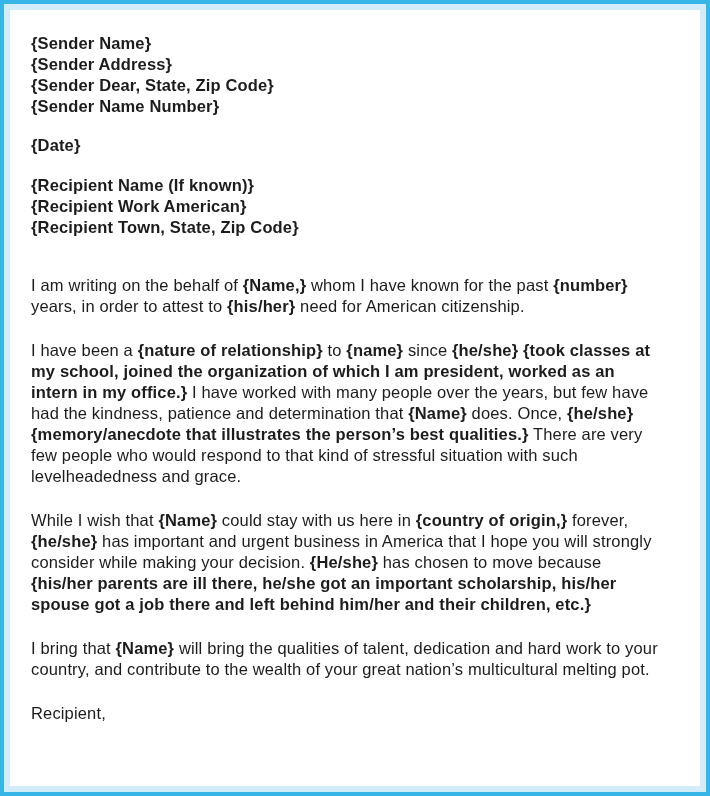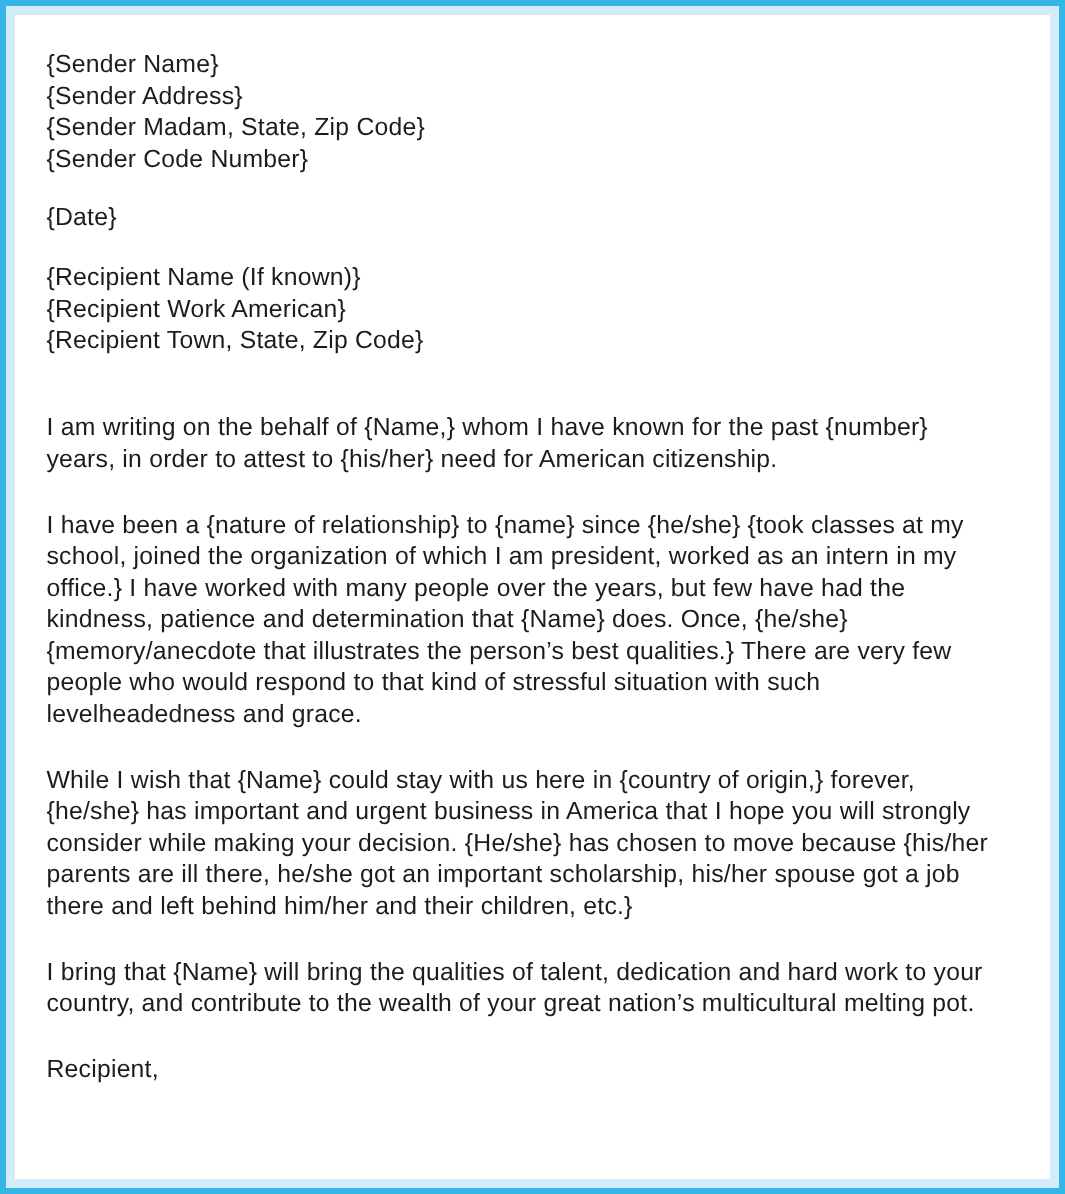--- a/index.html
+++ b/index.html
@@ -23,40 +23,40 @@
     background: #ffffff;
     padding: 15px 28px 10px 21px;
     overflow: hidden;
   }
   .block, .para, .salutation, .closing, .date-line {
     font-size: 16.5px;
     line-height: 21px;
     letter-spacing: 0.15px;
   }
   .bold, .b {
-    font-weight: 400;
+    font-weight: 700;
   }
   .sender-block   { margin: 8px 0 18px 0; }
   .date-line      { margin: 0 0 19px 0; }
   .recipient-block{ margin: 16px 0 37px 0; }
   .salutation     { margin: 0 0 19px 0; }
   .para           { margin: 0 12px 23px 0; max-width: 642px; }
   .closing        { margin: 12px 0 0 0; }
 </style>
 </head>
 <body>
 
 <div class="page">
   <div class="inner">
 
     <div class="block bold sender-block">
       <div>{Sender Name}</div>
       <div>{Sender Address}</div>
-      <div>{Sender Madam, State, Zip Code}</div>
-      <div>{Sender Code Number}</div>
+      <div>{Sender Dear, State, Zip Code}</div>
+      <div>{Sender Name Number}</div>
     </div>
 
     <div class="bold date-line">{Date}</div>
 
     <div class="block bold recipient-block">
       <div>{Recipient Name (If known)}</div>
       <div>{Recipient Work American}</div>
       <div>{Recipient Town, State, Zip Code}</div>
     </div>
 

